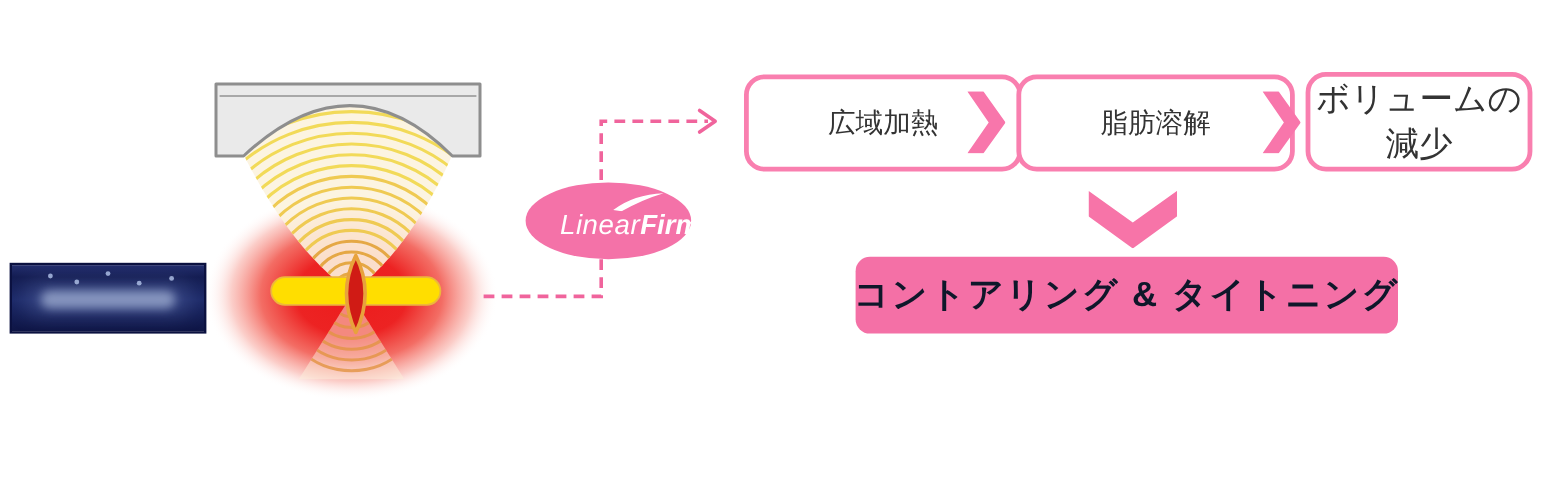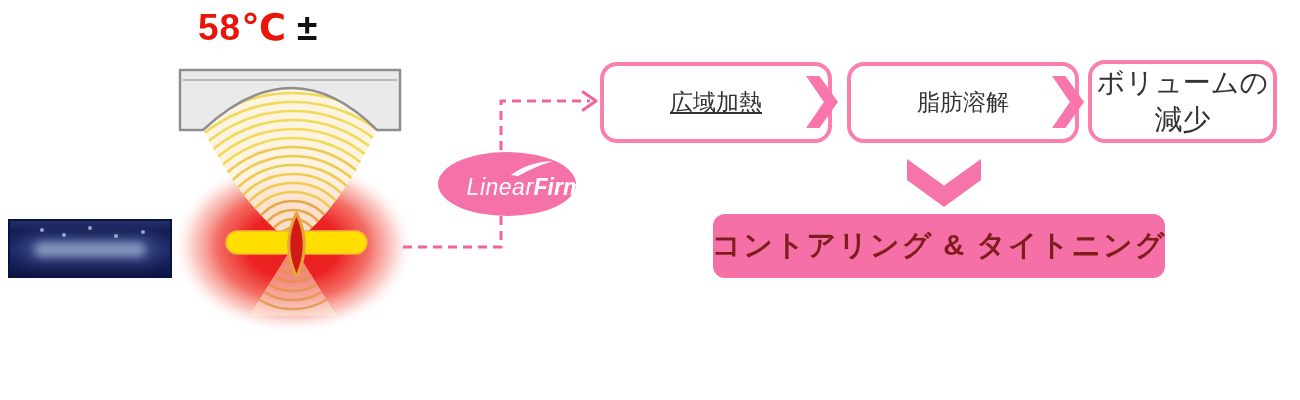--- a/index.html
+++ b/index.html
@@ -103,21 +103,21 @@
     display: flex;
     align-items: center;
     justify-content: center;
     font-size: 23px;
     font-weight: 500;
     color: #333333;
     text-align: center;
     line-height: 1.3;
     white-space: pre-line;
   }
-  .box-1 { left: 600px; top: 62px; width: 232px; height: 81px; text-decoration: underline; }
+  .box-1 { left: 620px; top: 62px; width: 232px; height: 81px; }
   .box-2 { left: 847px; top: 62px; width: 232px; height: 81px; }
   .box-3 { left: 1088px; top: 60px; width: 189px; height: 83px; font-size: 28px; }
 
   .chev-right {
     position: absolute;
     z-index: 2;
     width: 32px; height: 52px;
     background: #f876ab;
     clip-path: polygon(0% 0%, 42% 0%, 100% 50%, 42% 100%, 0% 100%, 56% 50%);
   }
@@ -137,21 +137,21 @@
   .banner {
     position: absolute;
     left: 713px; top: 214px;
     width: 452px; height: 64px;
     z-index: 2;
     background: #f470a6;
     border-radius: 12px;
     display: flex;
     align-items: center;
     justify-content: center;
-    color: #7f1d1d;
+    color: #0f172a;
     font-size: 29px;
     font-weight: bold;
     letter-spacing: 2px;
     white-space: nowrap;
   }
 </style>
 </head>
 <body>
 
 <div class="canvas">
@@ -221,23 +221,20 @@
     </g>
 
     <rect x="226" y="231" width="141" height="23" rx="11.5" fill="#ffde00" stroke="#edb73c" stroke-width="1.5"></rect>
 
     <path d="M296.5,213 Q281,244 296.5,277 Q312,244 296.5,213 Z" fill="#d01b15" stroke="#e8a23c" stroke-width="3" stroke-linejoin="round"></path>
 
     <path d="M403,247 L501,247 L501,101 L590,101" fill="none" stroke="#f0649c" stroke-width="3" stroke-dasharray="9 6"></path>
     <path d="M583,92 L596,101 L583,110" fill="none" stroke="#f0649c" stroke-width="3" stroke-linecap="round" stroke-linejoin="round"></path>
   </svg>
 
-  <div class="temp-label">
-    <span class="temp-value">58℃</span><span class="temp-tol">±</span>
-  </div>
 
   <div class="us-thumb">
     <div class="us-haze"></div>
     <div class="us-streak"></div>
     <div class="us-dot" style="left:30px; top:7px;"></div>
     <div class="us-dot" style="left:52px; top:12px;"></div>
     <div class="us-dot" style="left:78px; top:5px;"></div>
     <div class="us-dot" style="left:104px; top:13px;"></div>
     <div class="us-dot" style="left:131px; top:9px;"></div>
   </div>

